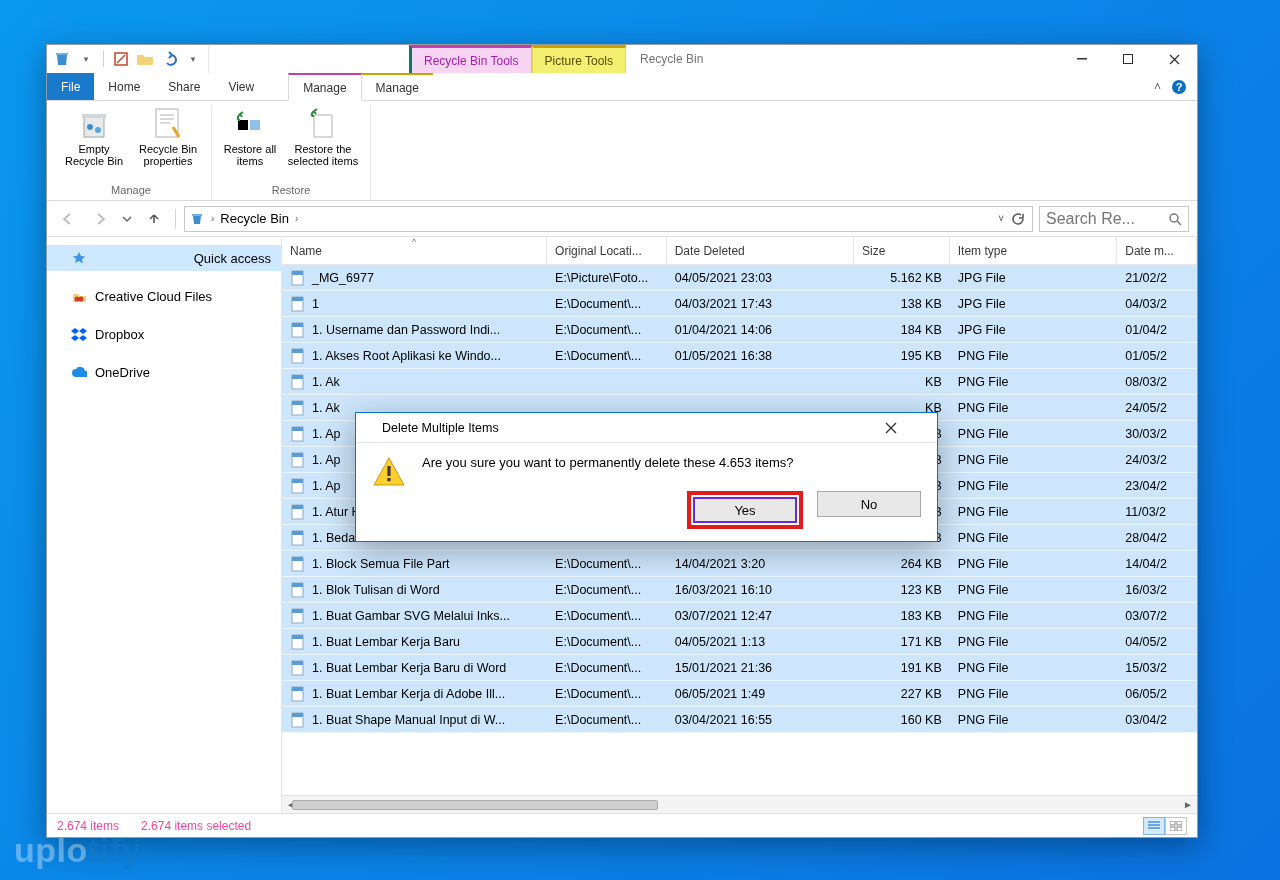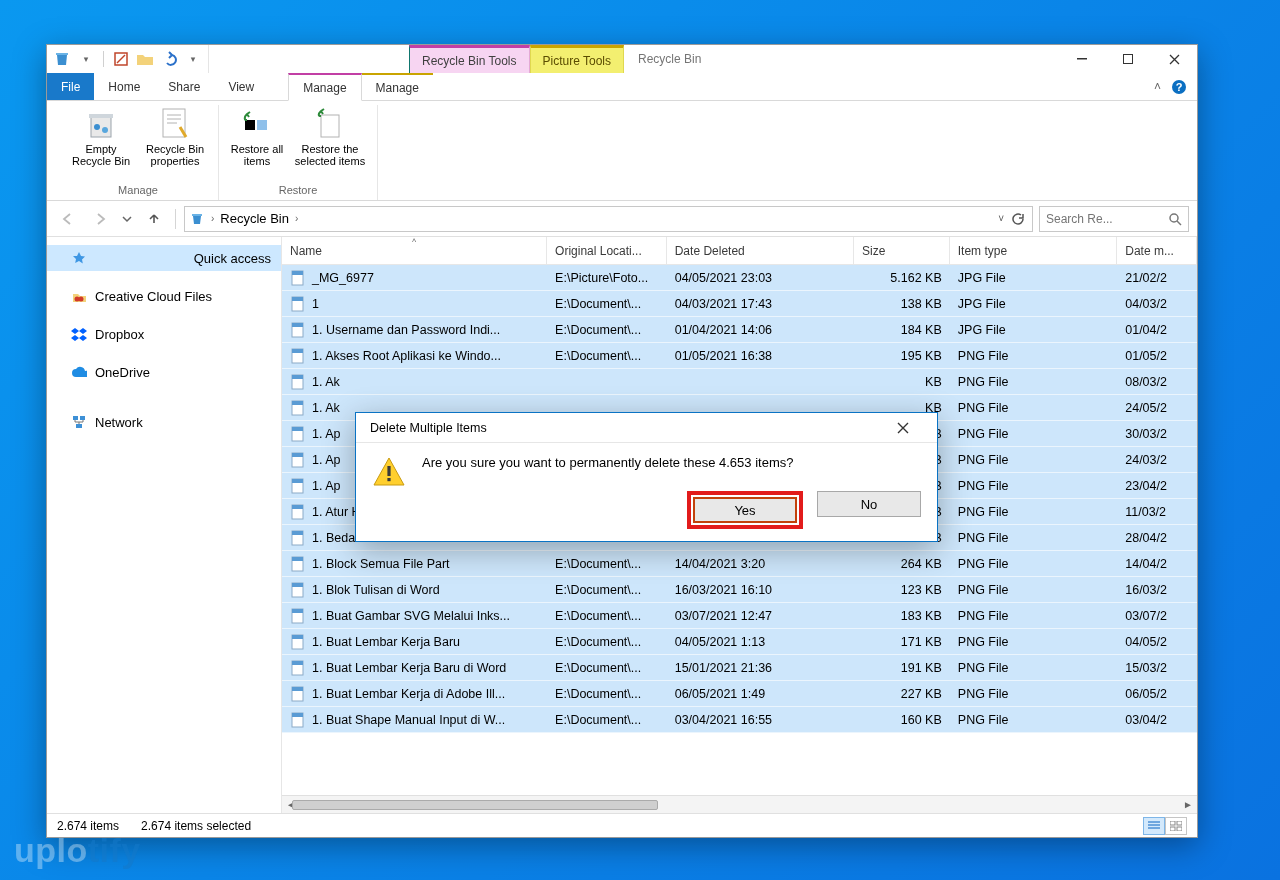--- a/index.html
+++ b/index.html
@@ -12,55 +12,55 @@
     display: flex; flex-direction: column;
   }
 
   
   .titlebar { height: 28px; display: flex; align-items: center; font-size: 12px; color: #555; }
   .qat { display: flex; align-items: center; gap: 6px; padding: 0 6px; height: 100%; border-right: 1px solid #e5e5e5; }
   .qat .qicon { width: 18px; height: 18px; display: flex; align-items: center; justify-content: center; color: #2a70c9; }
   .qat .qsep { width: 1px; height: 16px; background: #d0d0d0; margin: 0 2px; }
   .ctx-tabs { display: flex; height: 100%; margin-left: 0; }
   .ctx-tab { padding: 0 12px; display: flex; align-items: center; font-size: 12px; border-top: 3px solid transparent; }
-  .ctx-magenta { background: #f7d5f2; border-top-color: #c23fa5; color: #404040; border-left:1px solid #0f766e; border-right:1px solid #e3a9d6; }
+  .ctx-magenta { background: #f7d5f2; border-top-color: #c23fa5; color: #a21caf; border-left:3px solid #0f766e; border-right:1px solid #e3a9d6; }
   .ctx-yellow  { background: #f3ef70; border-top-color: #c9a400; color: #5a4c00; border-left:1px solid #e0d84f; border-right:1px solid #e0d84f; }
   .title-text { margin-left: 14px; color: #757575; font-size: 12px; }
   .win-ctrl { margin-left: auto; display: flex; }
   .win-btn { width: 46px; height: 28px; display: flex; align-items: center; justify-content: center; color: #333; cursor: pointer; }
 
   
   .tabrow { height: 28px; display: flex; align-items: stretch; font-size: 12px; border-bottom: 1px solid #d9d9d9; }
   .tab { padding: 0 14px; display: flex; align-items: center; cursor: pointer; color: #333; }
   .tab.file { background: #1979ca; color: #fff; }
   .tab.sub-magenta { position: relative; }
   .tab.sub-yellow  { position: relative; }
   .tab.active { border: 1px solid #d9d9d9; border-bottom: 1px solid #fff; margin-bottom: -1px; background: #fff; }
   .tabrow .help { margin-left: auto; display:flex; align-items:center; gap:10px; padding:0 10px; color:#0b61c4; }
   .help-chev { color:#666; }
 
   
-  .ribbon { height: 100px; background: #fff; border-bottom: 1px solid #d9d9d9; display: flex; padding: 4px 11px 0; font-size: 11px; }
+  .ribbon { height: 100px; background: #fff; border-bottom: 1px solid #d9d9d9; display: flex; padding: 4px 4px 0; font-size: 11px; }
   .group { display: flex; flex-direction: column; align-items: center; padding: 0 8px; border-right: 1px solid #e6e6e6; }
   .group-items { display: flex; gap: 4px; flex: 1; align-items: flex-start; }
   .rbtn { width: 70px; display: flex; flex-direction: column; align-items: center; padding: 2px 2px 0; text-align: center; cursor: pointer; }
   .rbtn .ricon { width: 34px; height: 34px; margin-bottom: 2px; display:flex; align-items:center; justify-content:center; }
   .group-label { color: #666; padding: 2px 0 4px; }
 
   
   .navbar { height: 36px; border-bottom: 1px solid #e0e0e0; display: flex; align-items: center; padding: 0 8px; gap: 6px; font-size: 13px; }
   .nav-arrow { width: 26px; height: 26px; display:flex; align-items:center; justify-content:center; color:#555; border-radius:2px; cursor:pointer; }
   .nav-arrow.disabled { color:#bbb; cursor:default; }
   .nav-sep { width:1px; height:20px; background:#d5d5d5; margin:0 2px; }
   .addrbar { flex: 1; height: 26px; border: 1px solid #c8c8c8; display:flex; align-items:center; padding:0 4px; gap:6px; overflow:hidden; }
   .addr-icon { width:16px; height:16px; display:flex; align-items:center; justify-content:center; }
   .addr-chev { color:#666; font-size:10px; }
   .addr-end { margin-left:auto; display:flex; align-items:center; gap:6px; padding-right:4px; color:#555; }
   .searchbox { width: 150px; height: 26px; border:1px solid #c8c8c8; display:flex; align-items:center; padding:0 6px; gap:6px; color:#888; }
-  .searchbox input { border:0; outline:0; width:100%; font-size:12px; }
+  .searchbox input { border:0; outline:0; width:100%; font-size:16px; }
 
   
   .body { flex: 1; display: flex; min-height: 0; }
   .nav-pane { width: 235px; border-right: 1px solid #e6e6e6; padding: 8px 0; font-size: 13px; overflow:auto; }
   .nav-item { display:flex; align-items:center; gap:8px; padding:5px 10px 5px 24px; cursor:pointer; }
   .nav-item .nicon { width:16px; height:16px; display:flex; align-items:center; justify-content:center; }
   .nav-item.active { background:#cde8ff;justify-content:space-between; }
   .nav-gap { height:12px; }
 
   .content { flex:1; display:flex; flex-direction:column; min-width:0; position:relative; }
@@ -75,35 +75,35 @@
   .cell { padding:0 8px; white-space:nowrap; overflow:hidden; text-overflow:ellipsis; }
   .cell.name { display:flex; align-items:center; gap:6px; }
   .fileicon { width:16px; height:16px; flex:0 0 16px; display:flex; align-items:center; justify-content:center; }
   .cell.size { text-align:right; }
   .hscroll { height:18px; border-top:1px solid #e0e0e0; display:flex; align-items:center; position:relative; background:#f4f4f4;}
   .hscroll .thumb { position:absolute; left:10px; width:40%; height:10px; background:#cfcfcf; border:1px solid #aaa; border-radius:2px; }
   .hscroll .arr { width:18px; text-align:center; color:#666; font-size:10px; }
   .hscroll .arr.right { margin-left:auto; }
 
   
-  .statusbar { height:24px; border-top:1px solid #e0e0e0; display:flex; align-items:center; padding:0 10px; font-size:12px; color:#000000; gap:22px; }
+  .statusbar { height:24px; border-top:1px solid #e0e0e0; display:flex; align-items:center; padding:0 10px; font-size:12px; color:#ec4899; gap:22px; }
   .statusbar .viewbtns { margin-left:auto; display:flex; gap:0; }
   .viewbtn { width:22px; height:18px; border:1px solid #c5c5c5; display:flex; align-items:center; justify-content:center; font-size:10px; color:#555; }
   .viewbtn.active { background:#d3e9fc; border-color:#7eb6e8; color:#0a64c2; }
 
   
   .dialog { position:absolute; left:355px; top:412px; width:583px; height:130px; background:#fff; border:1px solid #0a73c4; box-shadow:0 8px 30px rgba(0,0,0,.3); z-index:20; display:flex; flex-direction:column; }
-  .dlg-title { height:30px; display:flex; align-items:center; padding:0 14px; font-size:12.5px; border-bottom:1px solid #e6e6e6; }
+  .dlg-title { height:30px; display:flex; align-items:center; padding:0 26px; font-size:12.5px; border-bottom:1px solid #e6e6e6; }
   .dlg-title .dlg-close { margin-left:auto; width:40px; height:28px; display:flex; align-items:center; justify-content:center; font-size:14px; color:#333; cursor:pointer; }
   .dlg-body { flex:1; display:flex; align-items:flex-start; padding:12px 16px 0; gap:16px; font-size:13px; }
   .dlg-warn { width:34px; height:34px; display:flex; align-items:center; justify-content:center; }
   .dlg-footer { display:flex; justify-content:flex-end; gap:14px; padding:0 16px 12px; }
   .dlg-btn { width:104px; height:26px; border:1px solid #a8a8a8; background:#e8e8e8; font-size:13px; display:flex; align-items:center; justify-content:center; cursor:pointer; }
   .yes-hl { border:4px solid #e21b1b; padding:2px; }
-  .dlg-btn.yes { border:2px solid #c2410c; background:#e8e8e8; }
+  .dlg-btn.yes { border:2px solid #6d28d9; background:#e8e8e8; }
 
   
   .w-name { width: 266px; }
   .w-orig { width: 120px; }
   .w-date { width: 188px; }
   .w-size { width: 96px; }
   .w-type { width: 168px; }
   .w-mod  { width: 80px; }
 
   
@@ -329,31 +329,20 @@
       <div class="nav-item">
         <span class="nicon">
             <svg width="18" height="12">
               <path fill="#1f8ce3" d="M5 11a4 4 0 0 1 0-8 5 5 0 0 1 9 2 3 3 0 0 1 2 6z"></path>
             </svg>
           </span>
         <span>OneDrive</span>
       </div>
       <div class="nav-gap"></div>
       <div class="nav-gap"></div>
-      <div class="nav-item">
-        <span class="nicon">
-            <svg width="16" height="14">
-              <rect x="2" y="1" width="5" height="4" fill="#3d90d6"></rect>
-              <rect x="9" y="1" width="5" height="4" fill="#3d90d6"></rect>
-              <rect x="5" y="9" width="6" height="4" fill="#3d90d6"></rect>
-              <path d="M4 5v2h8V5M8 7v2" stroke="#777" fill="none"></path>
-            </svg>
-          </span>
-        <span>Network</span>
-      </div>
     </div>
 
     <div class="content">
       <div class="hdr">
         <div class="col w-name">
             <span class="sort-caret">˄</span>
             <span>Name</span>
           </div>
         <div class="col w-orig">Original Locati...</div>
         <div class="col w-date">Date Deleted</div>

